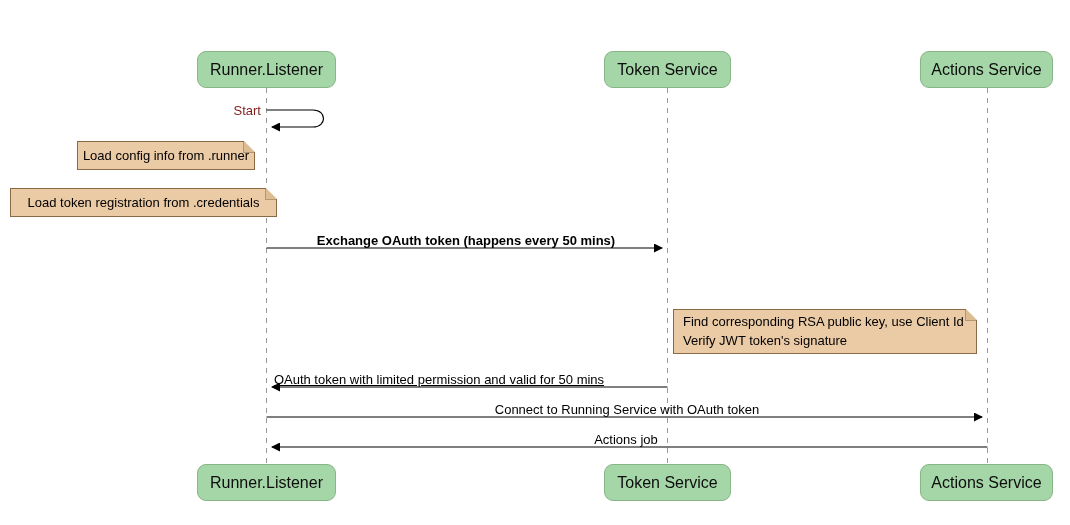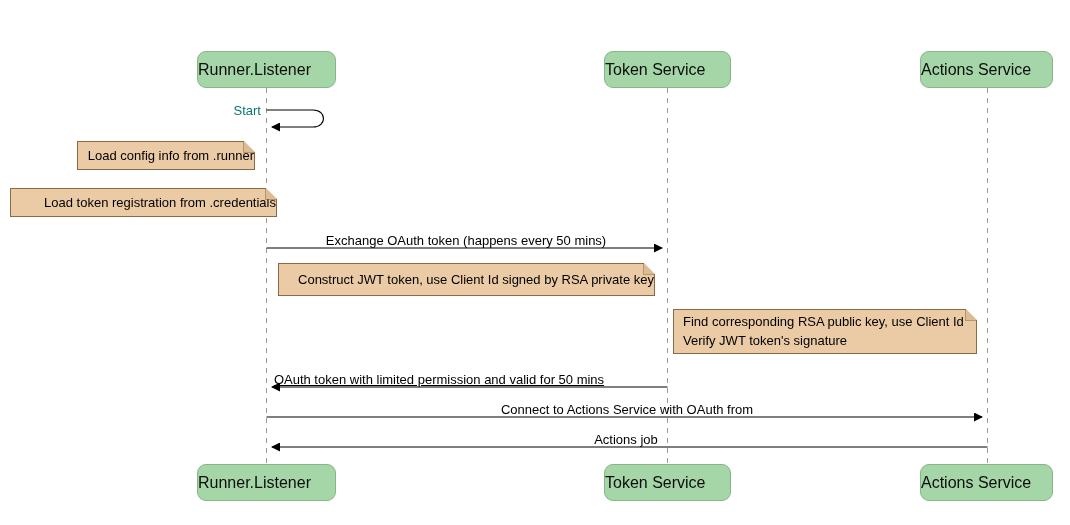--- a/index.html
+++ b/index.html
@@ -13,35 +13,35 @@
   }
   .title{
     position:absolute;top:12px;left:0;width:1070px;
     text-align:center;font-size:15px;font-weight:bold;color:#000;
   }
   .layer{position:absolute;top:0;left:0;}
   .actor{
     position:absolute;height:37px;
     background:#A5D6A7;border:1px solid #88b588;border-radius:9px;
     box-sizing:border-box;
-    display:flex;align-items:center;
+    display:flex;align-items:center;justify-content:center;
     font-size:16px;color:#0d0d0d;white-space:nowrap;
   }
   .msg{
     position:absolute;font-size:13px;color:#000;white-space:nowrap;
     transform:translateX(-50%);
   }
   .start-label{
-    position:absolute;font-size:13px;color:#0f766e;
+    position:absolute;font-size:13px;color:#7f1d1d;
     left:161px;top:103px;width:100px;text-align:right;white-space:nowrap;
   }
   .note{
     position:absolute;background:#EBCBA6;border:1px solid #8a6a45;
     box-sizing:border-box;
-    display:flex;align-items:center;justify-content:flex-end;
+    display:flex;align-items:center;justify-content:center;
     font-size:13px;color:#000;white-space:pre-line;
   }
   .note::after{
     content:"";position:absolute;top:-1px;right:-1px;width:0;height:0;
     border-style:solid;border-width:0 11px 11px 0;
     border-color:#ffffff #ffffff #dcbc92 #dcbc92;
     box-shadow:-1px 1px 0 0 rgba(138,106,69,.55);
   }
   .note.left-align{justify-content:flex-start;text-align:left;padding:4px 9px;line-height:1.45;}
 </style>
@@ -88,38 +88,35 @@
   </div>
   <div class="actor" style="left:604px;top:464px;width:127px;">
     <span>Token Service</span>
   </div>
   <div class="actor" style="left:920px;top:464px;width:133px;">
     <span>Actions Service</span>
   </div>
 
   <div class="start-label">Start</div>
 
-  <div class="msg" style="left:466px;top:233px;">Exchange OAuth token (happens every 50 mins)</div>
+  <div class="msg" style="left:466px;top:233px;font-weight:bold;">Exchange OAuth token (happens every 50 mins)</div>
 
   <div class="msg" style="left:439px;top:372px;text-decoration:underline;">OAuth token with limited permission and valid for 50 mins</div>
 
-  <div class="msg" style="left:627px;top:402px;">Connect to Actions Service with OAuth from</div>
+  <div class="msg" style="left:627px;top:402px;">Connect to Running Service with OAuth token</div>
 
   <div class="msg" style="left:626px;top:432px;">Actions job</div>
 
   <div class="note" style="left:77px;top:141px;width:178px;height:29px;">
     <span>Load config info from .runner</span>
   </div>
 
   <div class="note" style="left:10px;top:188px;width:267px;height:29px;">
     <span>Load token registration from .credentials</span>
   </div>
 
-  <div class="note" style="left:278px;top:263px;width:377px;height:33px;">
-    <span>Construct JWT token, use Client Id signed by RSA private key</span>
-  </div>
 
   <div class="note left-align" style="left:673px;top:309px;width:304px;height:45px;">
     <span>Find corresponding RSA public key, use Client Id
 Verify JWT token's signature</span>
   </div>
 
 </div>
 
 </body></html>

